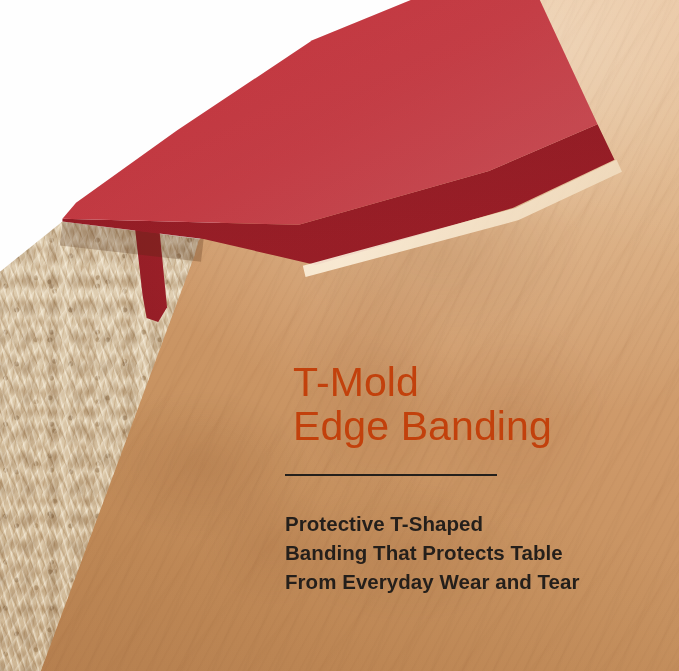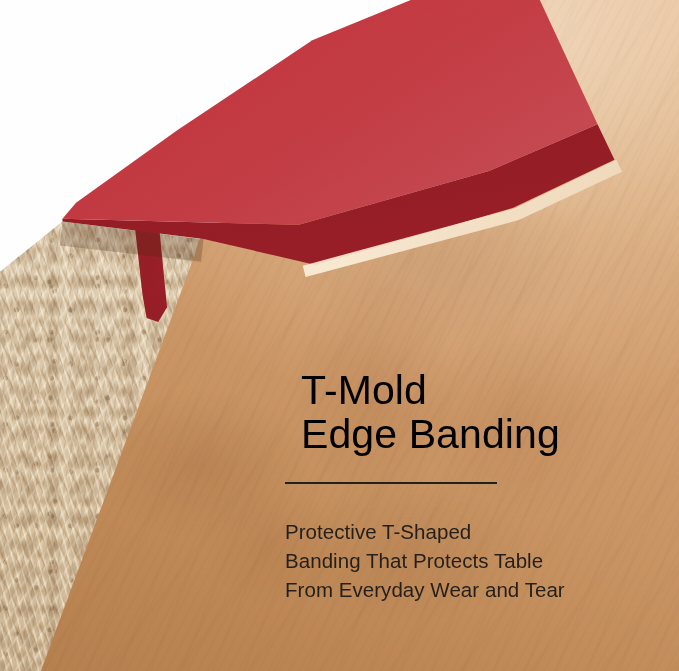--- a/index.html
+++ b/index.html
@@ -433,22 +433,22 @@
 
   
   .text-block {
     position: absolute;
     left: 285px;
     top: 352px;
     width: 370px;
   }
 
   .headline {
-    margin: 16px;
-    color: #000000;
+    margin: 8px;
+    color: #c2410c;
     font-family: "Liberation Sans", sans-serif;
     font-weight: 400;
     font-size: 41px;
     line-height: 44px;
     letter-spacing: 0.1px;
     white-space: pre-line;
   }
 
   .divider {
     width: 212px;
@@ -465,21 +465,21 @@
     top: 2px;
     width: 212px;
     height: 1px;
     background: rgba(120,88,56,0.55);
   }
 
   .subcopy {
     margin: 33px 0 0 0;
     color: #241f1b;
     font-family: "Liberation Sans", sans-serif;
-    font-weight: 400;
+    font-weight: 700;
     font-size: 20.5px;
     line-height: 29px;
     letter-spacing: 0.05px;
     white-space: pre-line;
   }
 </style>
 </head>
 <body>
 
 <div id="scene">

